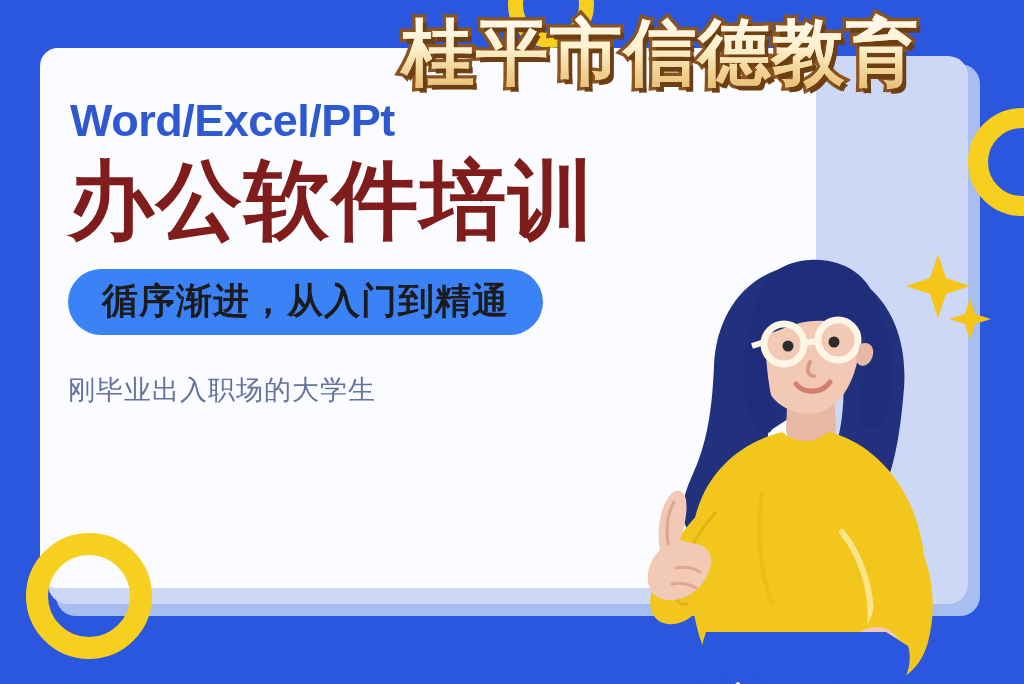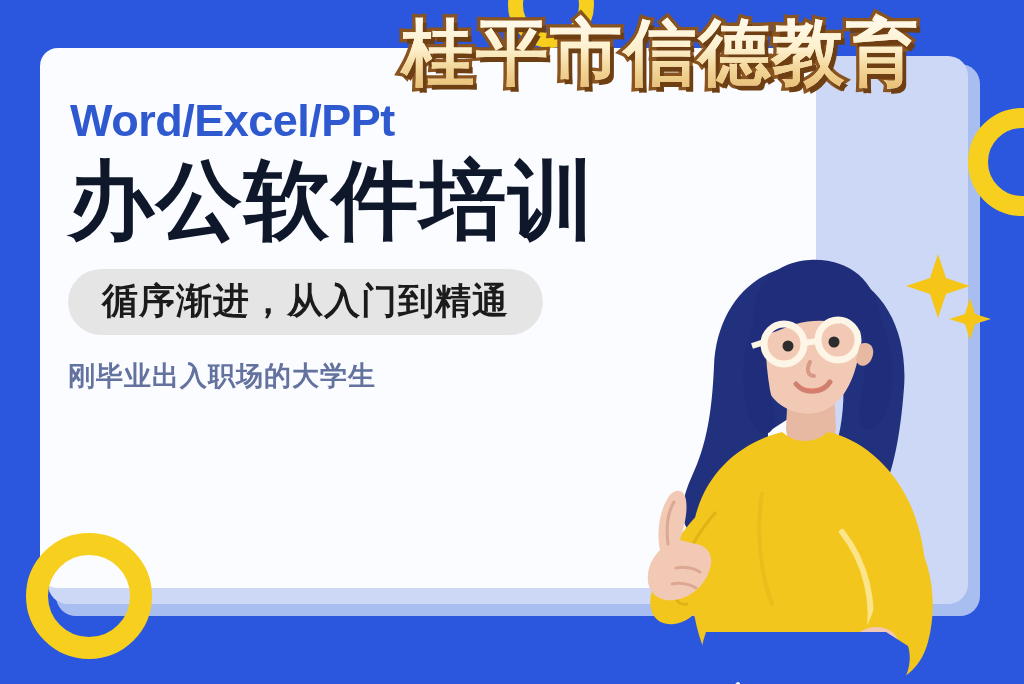--- a/index.html
+++ b/index.html
@@ -93,45 +93,44 @@
     font-weight: 700;
     color: #2f59cf;
     letter-spacing: -0.5px;
     line-height: 1;
     margin: 0 0 14px 2px;
     white-space: nowrap;
   }
   #main-title {
     font-size: 86px;
     font-weight: 700;
-    color: #0f172a;
+    color: #7f1d1d;
     line-height: 1;
     letter-spacing: 2px;
     margin: 0 0 26px 0;
     white-space: nowrap;
   }
   #tagline-badge {
     display: inline-block;
-    background: #e5e5e5;
+    background: #3b82f6;
     color: #1b1b1b;
     font-size: 36px;
     font-weight: 700;
     letter-spacing: 1px;
     padding: 14px 34px 16px 34px;
     border-radius: 44px;
     line-height: 1;
     white-space: nowrap;
   }
   #audience-lines {
-    margin-top: 20px;
+    margin-top: 34px;
     color: #63729e;
     font-size: 27px;
     line-height: 1.62;
     letter-spacing: 1px;
-    font-weight: bold;
   }
   .audience-line { white-space: nowrap; }
 
   
   #watermark {
     position: absolute;
     left: 402px;
     top: 16px;
     z-index: 90;
     font-size: 72px;

